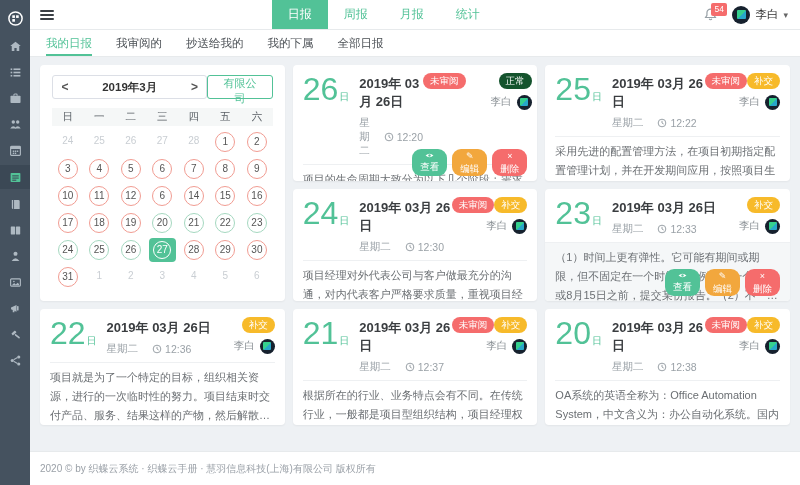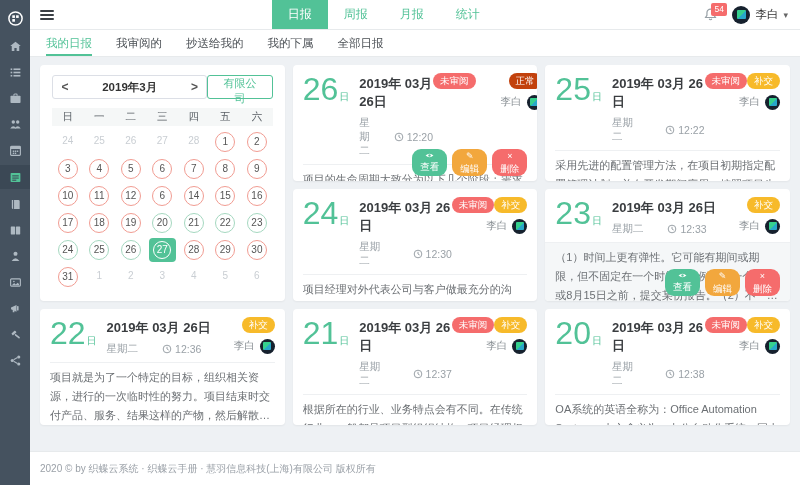--- a/index.html
+++ b/index.html
@@ -86,30 +86,30 @@
 
   
   .report-card { position:relative; padding:8px 10px 6px 10px; overflow:hidden;
     display:flex; flex-direction:column; }
   .rc-head { display:flex; align-items:flex-start; }
   .rc-day { display:flex; align-items:flex-end; color:#52c297; line-height:1; }
   .rc-day-num { font-size:32px; font-weight:400; }
   .rc-day-suffix { font-size:10px; margin:0 0 3px 1px; }
   .rc-mid { margin-left:10px; padding-top:2px; }
   .rc-date { font-size:13px; font-weight:bold; color:#3a3d40; }
-  .rc-sub { display:flex; align-items:center; gap:24px; margin-top:5px;
+  .rc-sub { display:flex; align-items:center; gap:14px; margin-top:5px;
     font-size:10.5px; color:#9aa1a7; }
   .rc-time { display:inline-flex; align-items:center; gap:3px; }
   .rc-time svg { width:10px; height:10px; stroke:#9aa1a7; }
   .rc-right { margin-left:auto; display:flex; flex-direction:column; align-items:flex-end; }
   .rc-badges { display:flex; }
   .badge { font-size:9.5px; color:#fff; line-height:1; padding:3px 7px; border-radius:9px;
     white-space:nowrap; }
   .badge.red { background:#f56c6c; }
-  .badge.green { background:#c2410c;margin-left:33px; }
+  .badge.green { background:#14532d;margin-left:33px; }
   .badge.amber { background:#f7ba2a; }
   .rc-author { display:flex; align-items:center; gap:5px; margin-top:6px; }
   .rc-author-name { font-size:10.5px; color:#8a9095; }
   .rc-avatar { width:15px; height:15px; border-radius:50%; background:#16212e;
     display:inline-flex; align-items:center; justify-content:center; }
   .rc-avatar i { width:8px; height:8px; border-radius:1px; display:block;
     background:linear-gradient(135deg,#35d08e 0 55%,#27a8c9 55% 100%); }
   .rc-lower { margin-top:6px; border-top:1px solid #eef0f2; padding-top:5px; flex:1; }
   .report-card.hl .rc-lower { background:#f5f7f8; margin-left:-10px; margin-right:-10px;
     padding-left:10px; padding-right:10px; }

